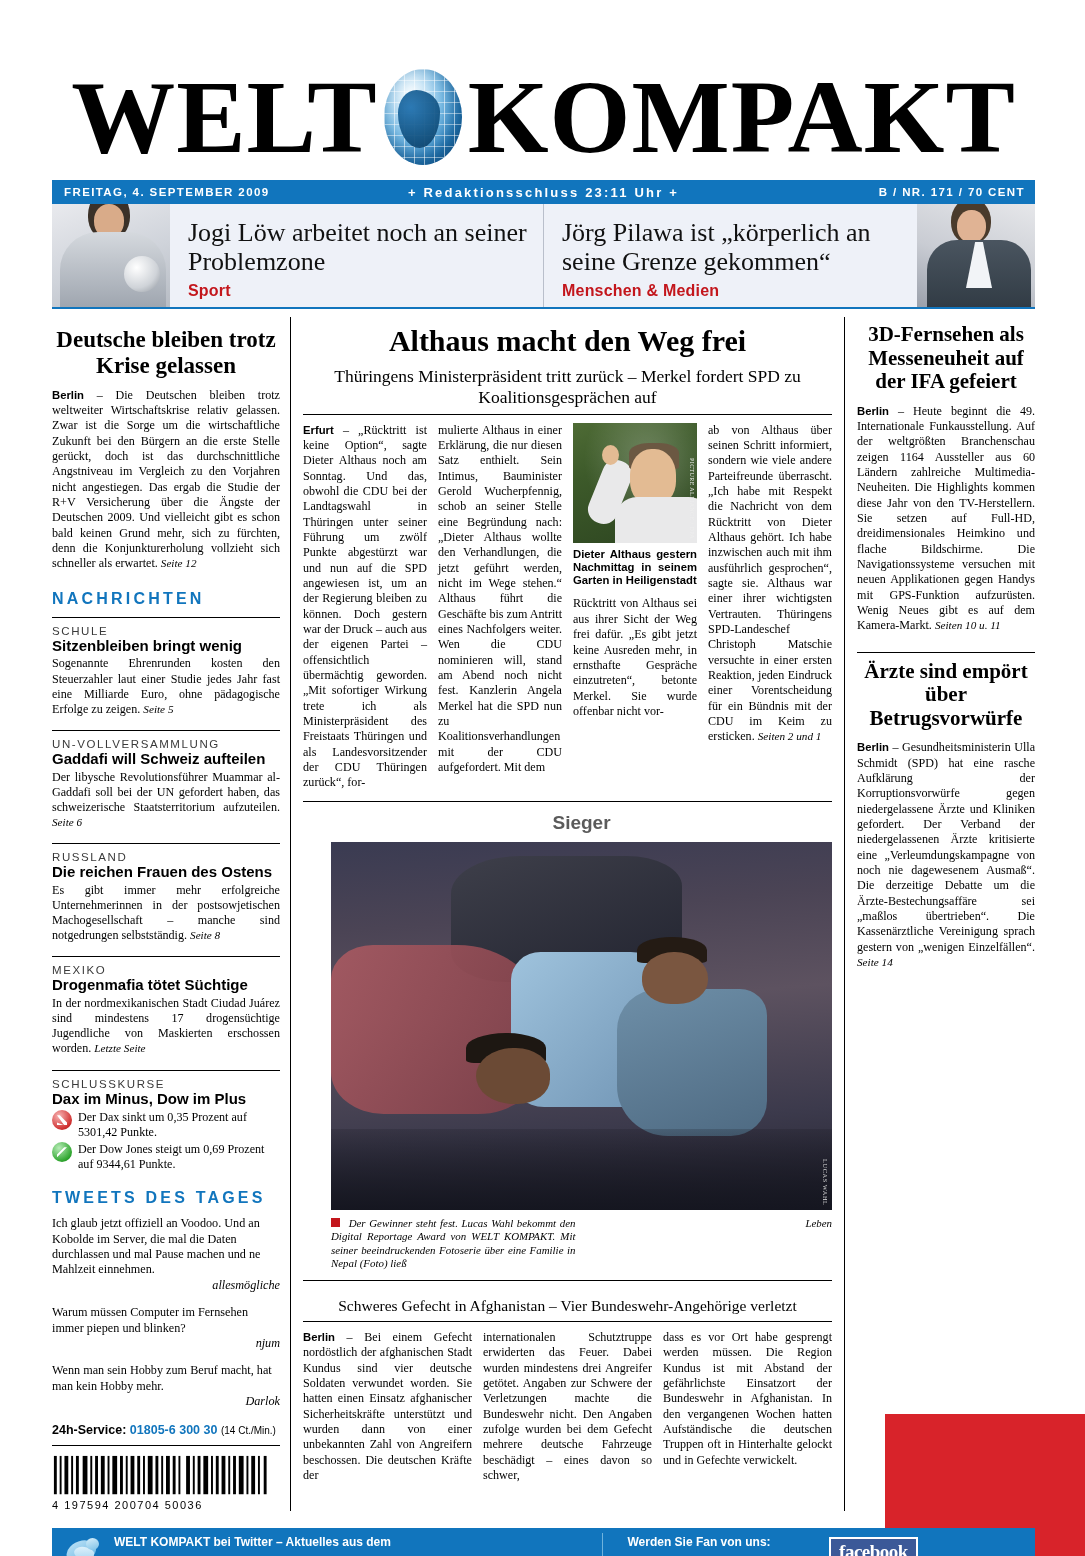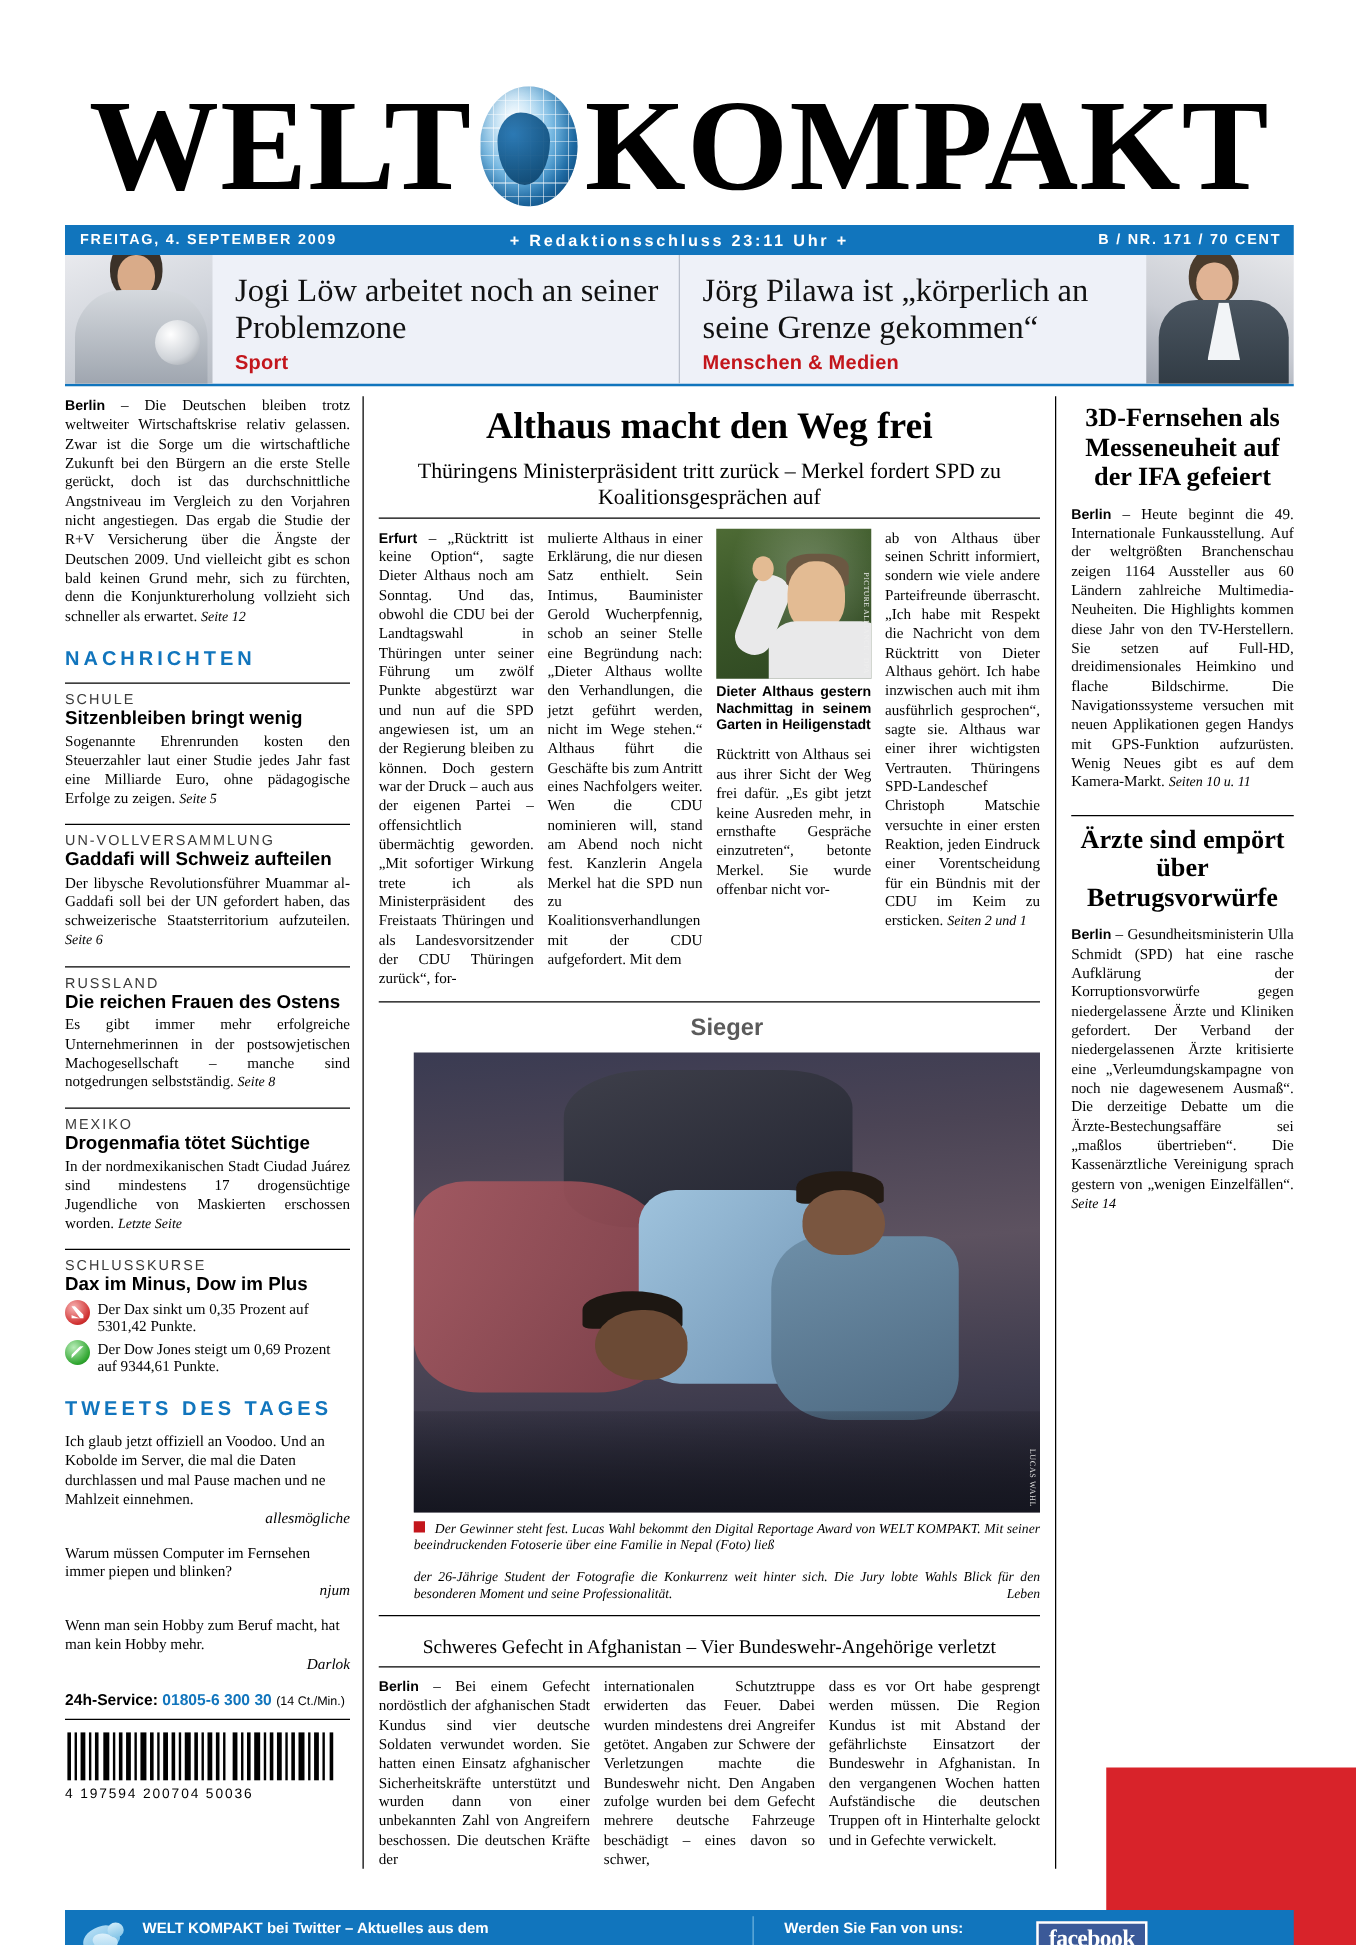--- a/index.html
+++ b/index.html
@@ -236,21 +236,21 @@
   .sp-face2   { position:absolute; left:62%; top:30%; width:66px; height:52px; background:#7a5640; border-radius:48% 50% 46% 44%; }
   .sp-hair1   { position:absolute; left:27%; top:52%; width:80px; height:30px; background:#1d1712; border-radius:50% 50% 10% 10%; }
   .sp-hair2   { position:absolute; left:61%; top:26%; width:70px; height:26px; background:#241b14; border-radius:50% 50% 10% 10%; }
   .sp-floor   { position:absolute; left:0; bottom:0; width:100%; height:22%; background:linear-gradient(180deg,rgba(20,20,28,.2),#151620); }
   .sp-credit {
     position:absolute; right:3px; bottom:4px; writing-mode: vertical-rl;
     font-size: 6.5px; color:#ddd; letter-spacing:.5px;
   }
   .sieger-cap {
     display: flex; gap: 12px; margin-top: 7px;
-    font-style: italic; font-size: 10.9px; line-height: 1.24; text-align: justify; flex-direction: column;
+    font-style: italic; font-size: 10.9px; line-height: 1.24; text-align: justify;
   }
   .sieger-cap > div { flex: 1 1 0; }
   .red-sq { display:inline-block; width:9px; height:9px; background:#c3161c; margin-right:5px; }
   .cap-ref { font-style: italic; float: right; }
 
   
   .bottom-wrap { border-top: 1px solid #000; margin-top: 9px; padding-top: 9px; }
   .bottom-title {
     font-family: "Liberation Serif", serif; font-weight: bold;
     font-size: 32px; text-align: center; line-height: 1.05;
@@ -354,20 +354,21 @@
       <span class="person-head tr-head"></span>
         <span class="tr-face"></span>
       <span class="tr-body"></span>
         <span class="tr-shirt"></span>
     </div>
   </div>
 
   <div class="content">
 
     <div class="col-left">
+      <h2 class="lead-head">Deutsche bleiben trotz Krise gelassen</h2>
       <p class="body-text">
         <span class="place">Berlin</span>
         <span>– Die Deutschen bleiben trotz weltweiter Wirtschaftskrise relativ gelassen. Zwar ist die Sorge um die wirtschaftliche Zukunft bei den Bürgern an die erste Stelle gerückt, doch ist das durchschnittliche Angstniveau im Vergleich zu den Vorjahren nicht angestiegen. Das ergab die Studie der R+V Versicherung über die Ängste der Deutschen 2009. Und vielleicht gibt es schon bald keinen Grund mehr, sich zu fürchten, denn die Konjunkturerholung vollzieht sich schneller als erwartet.</span>
         <span class="ref">Seite 12</span>
       </p>
 
       <div class="section-title">NACHRICHTEN</div>
 
       <div class="news-item">
         <div class="rule"></div>
@@ -535,21 +536,20 @@
             <span class="sp-face1"></span>
           <span class="sp-floor"></span>
           <span class="sp-credit">LUCAS WAHL</span>
         </div>
         <div class="sieger-cap">
           <div>
             <span class="red-sq"></span>
             <span>Der Gewinner steht fest. Lucas Wahl bekommt den Digital Reportage Award von WELT KOMPAKT. Mit seiner beeindruckenden Fotoserie über eine Familie in Nepal (Foto) ließ</span>
           </div>
           <div>
-            <span>der 26-Jährige Student der Fotografie die Konkurrenz weit hinter sich. Die Jury lobte Wahls Blick für den besonderen Moment und seine Professionalität.</span>
             <span class="cap-ref">Leben</span>
           </div>
         </div>
       </div>
 
       <div class="bottom-wrap">
         <div class="bottom-sub">Schweres Gefecht in Afghanistan – Vier Bundeswehr-Angehörige verletzt</div>
         <div class="hr-black"></div>
         <div class="three-col">
           <div>

